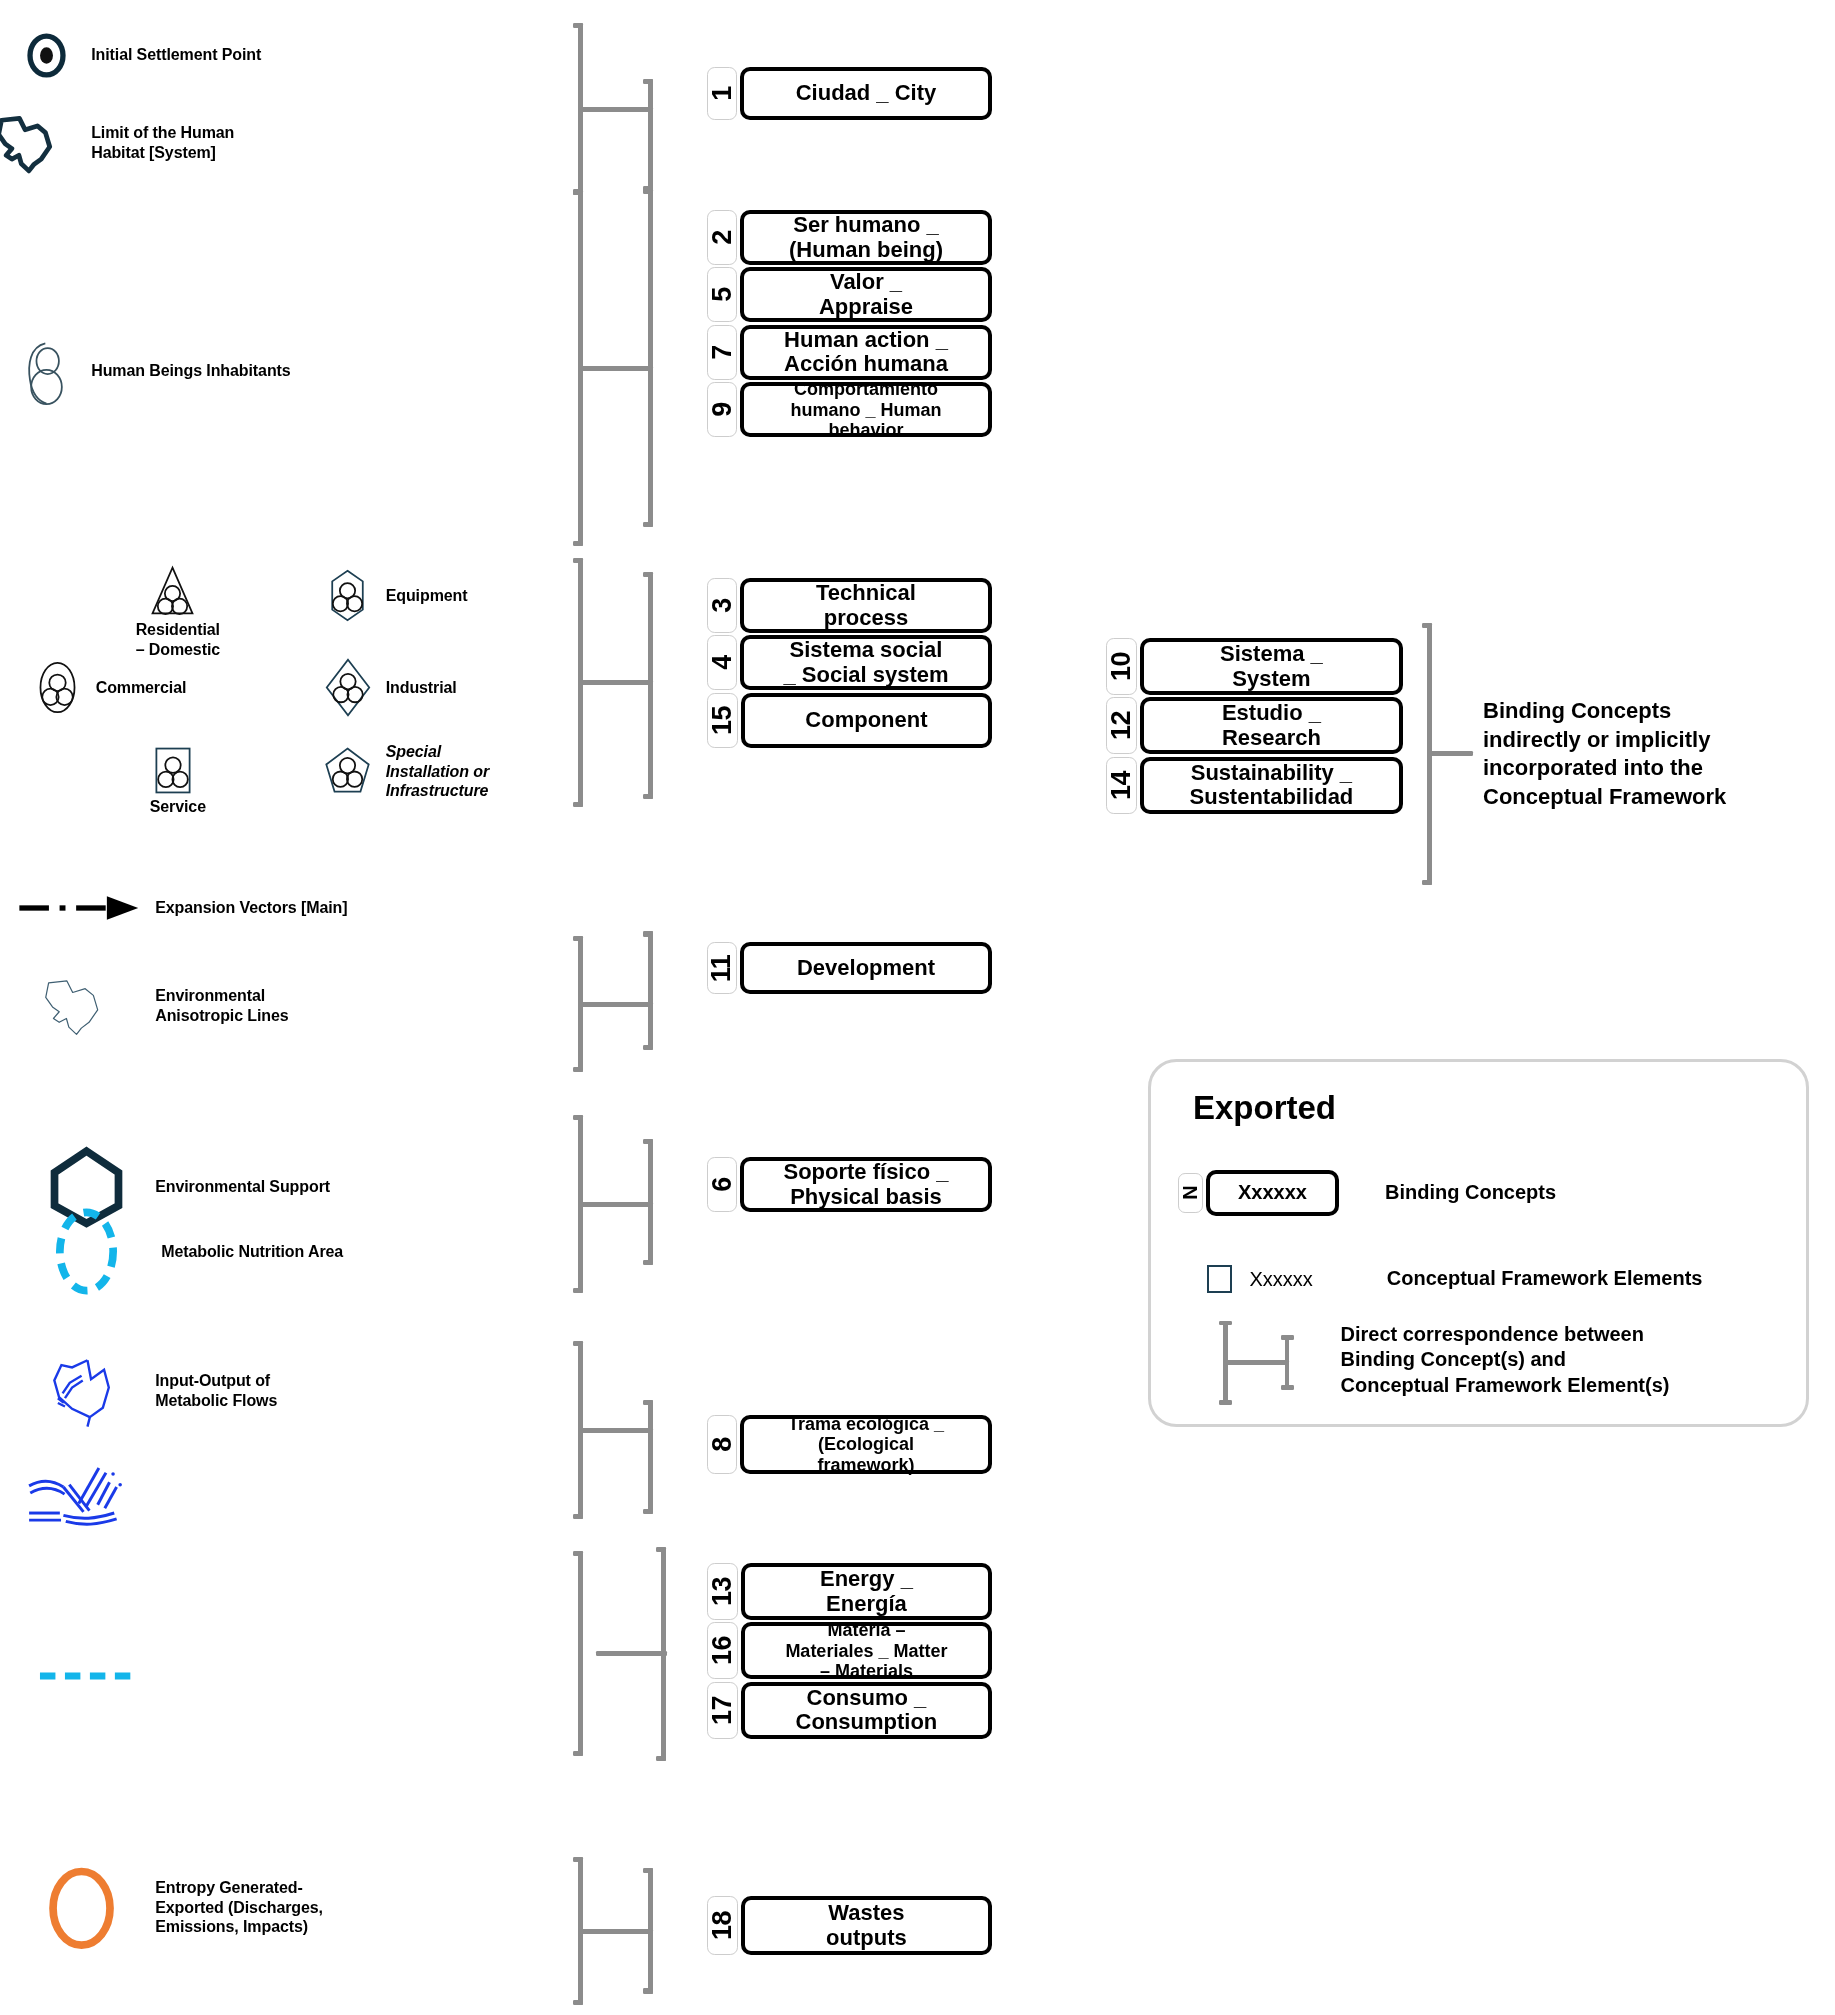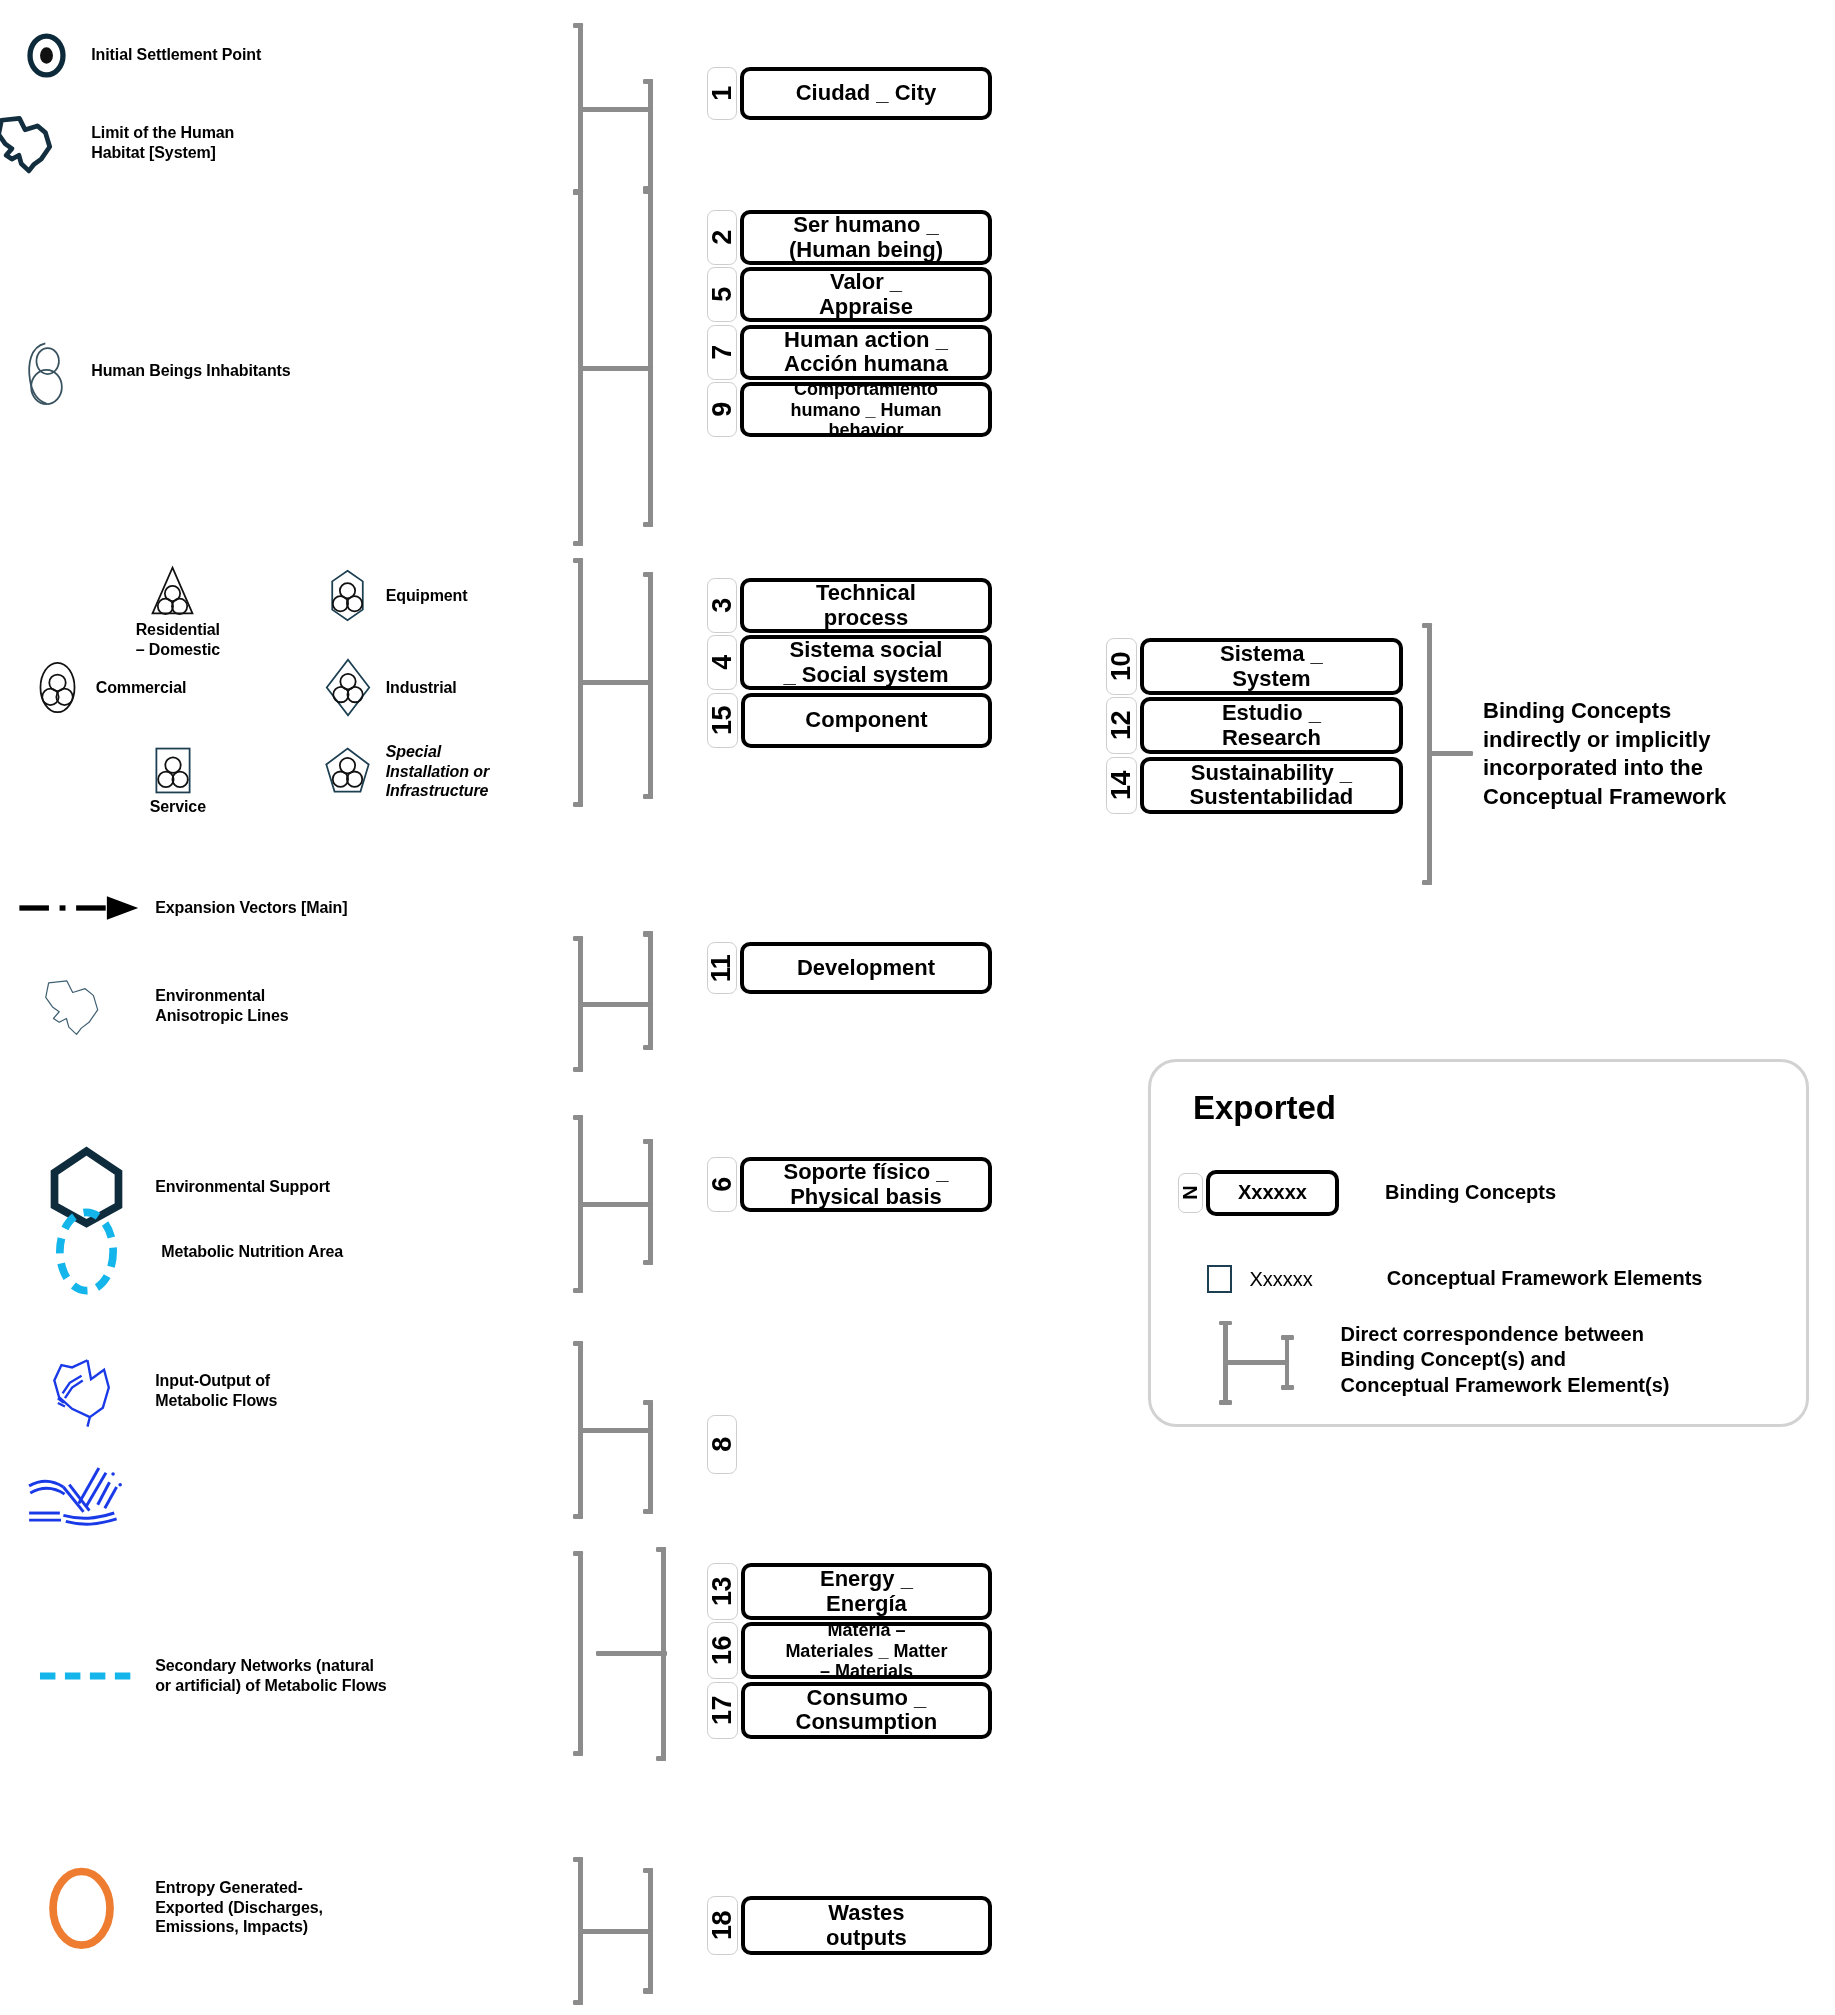--- a/index.html
+++ b/index.html
@@ -265,22 +265,20 @@
     </svg>
   </div>
 </div>
 
 <div class="legend-row" style="left:14.2px; top:1637px; width:599px; height:77px;">
   <div class="legend-icon" style="width:141px; height:77px;">
     <svg width="107" height="24" viewBox="0 0 180 40" style="margin-left:12px;">
       <line x1="5" y1="20" x2="160" y2="20" stroke="#13b5ea" stroke-width="12" stroke-dasharray="26 16"></line>
     </svg>
   </div>
-  <div class="legend-label" style="white-space:pre-line;">Secondary Networks (natural
-or artificial) of Metabolic Flows</div>
 </div>
 
 <div class="legend-row" style="left:14.2px; top:1854px; width:534px; height:107px;">
   <div class="legend-icon" style="width:141px; height:107px;">
     <svg width="89" height="104" viewBox="0 0 150 175" style="margin-left:0px;">
       <ellipse cx="70" cy="88" rx="48" ry="62" fill="none" stroke="#ee7d31" stroke-width="13"></ellipse>
     </svg>
   </div>
   <div class="legend-label" style="white-space:pre-line;">Entropy Generated-
 Exported (Discharges,
@@ -418,20 +416,25 @@
 <div class="bracket" style="left:578px; top:1341px; width:101px; height:178px;">
   <div class="vbar" style="left:0; top:0; height:178px;"></div>
   <div class="hbar" style="left:3.6px; top:87px; width:71px;"></div>
   <div class="vbar" style="left:70px; top:59px; height:114px;"></div>
 </div>
 <div class="bc-group" style="left:707px; top:1415px; width:285px;">
   <div class="bc-row" style="height:59px;">
     <div class="bc-num">
       <span>8</span>
     </div>
+    <div class="bc-box small">
+      <span style="white-space:pre-line;">Trama ecológica _
+(Ecological
+framework)</span>
+    </div>
   </div>
 </div>
 
 <div class="bracket" style="left:661px; top:1547px; width:101px; height:214px;">
   <div class="vbar" style="left:0; top:0; height:214px;"></div>
   <div class="hbar" style="left:-65px; top:104px; width:71px;"></div>
 </div>
 <div class="bc-group" style="left:707px; top:1563px; width:285px;">
   <div class="bc-row" style="height:57px;">
     <div class="bc-num">

